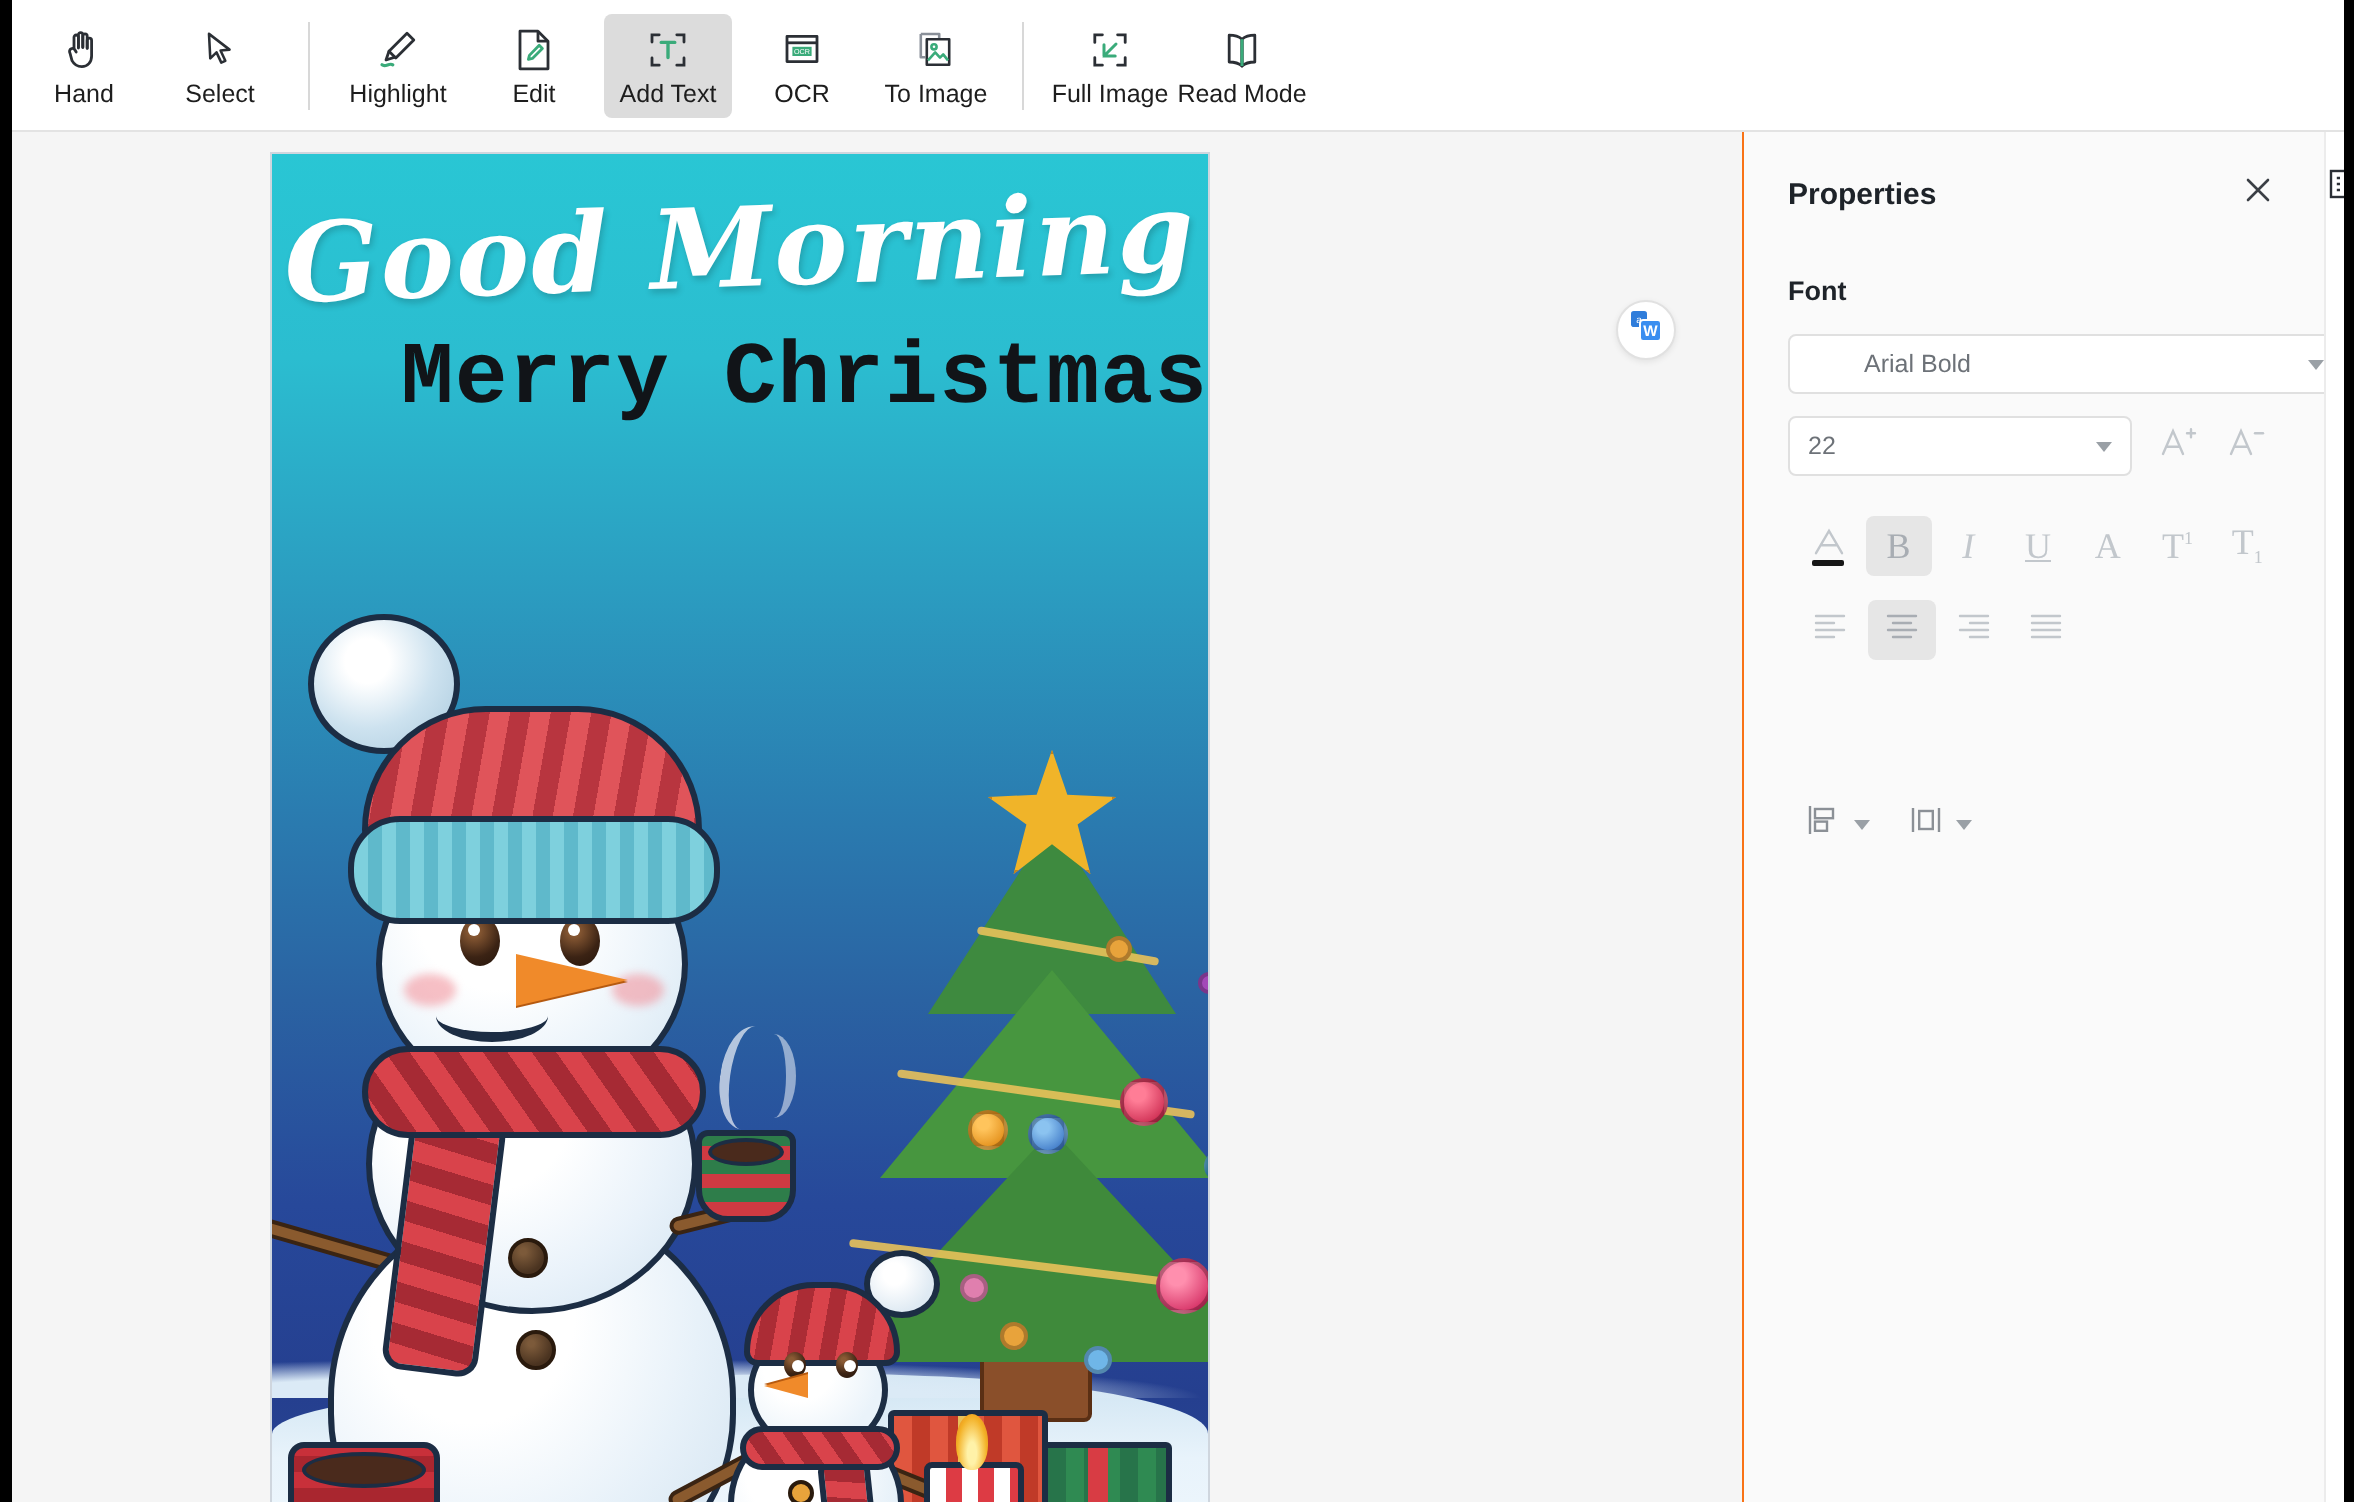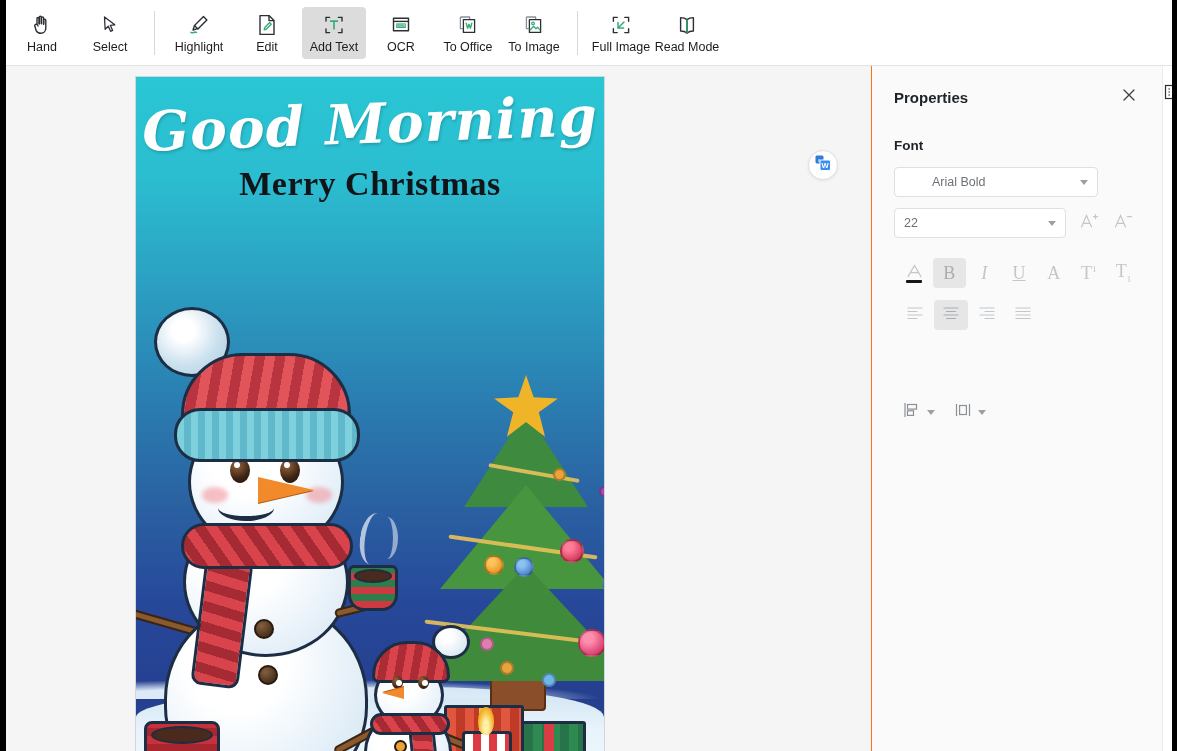--- a/index.html
+++ b/index.html
@@ -98,24 +98,24 @@
     font-size: 55px;
     color: #ffffff;
     letter-spacing: 1px;
     text-shadow: 1px 2px 3px rgba(0,0,0,0.18);
     transform: rotate(-2deg);
     white-space: nowrap;
   }
   .card-sub {
     position: absolute;
     top: 88px; left: 0; right: 0;
-    text-align: center;
-    font-family: Liberation Serif, serif;
+    text-align: right;
+    font-family: Liberation Mono, monospace;
     font-weight: bold;
-    font-size: 34px;
+    font-size: 44px;
     color: #111418;
     letter-spacing: 0.5px;
   }
 
   
   .textbox {
     position: absolute;
     left: 176px;
     top: 222px;
     width: 164px;
@@ -427,21 +427,21 @@
     background: #ffffff;
     border: 1px solid #e0e0e0;
     border-radius: 4px;
     display: flex; align-items: center; justify-content: space-between;
     padding: 0 9px;
     font-size: 12.5px;
     color: #6d7278;
     cursor: pointer;
     margin-bottom: 11px;
   }
-  .select-box.font { width: 204px; padding-left: 37px; }
+  .select-box.font { width: 278px; padding-left: 37px; }
   .select-box.size { width: 172px; margin-bottom: 0; }
   .caret {
     width: 0; height: 0;
     border-left: 4px solid transparent;
     border-right: 4px solid transparent;
     border-top: 5px solid #9aa0a6;
   }
   .size-row { display: flex; align-items: center; gap: 0; margin-bottom: 20px; }
   .icon-btn {
     width: 34px; height: 30px;
@@ -546,30 +546,20 @@
           <svg width="24" height="22" viewBox="0 0 24 22" fill="none" stroke-width="1.4" stroke-linejoin="round">
             <path d="M4.5 4.2h15v12.6h-15z" stroke="#2b2f35"></path>
             <path d="M4.5 7.4h15" stroke="#2b2f35"></path>
             <rect x="7.2" y="9.4" width="9.6" height="4.6" fill="#3aab7a"></rect>
             <text x="12" y="13.2" font-size="3.6" fill="#ffffff" text-anchor="middle" font-family="Liberation Sans, sans-serif">OCR</text>
           </svg>
         </span>
         <span class="tb-lbl">OCR</span>
       </div>
 
-      <div class="tb-btn wide">
-        <span class="tb-ico">
-          <svg width="24" height="24" viewBox="0 0 24 24" fill="none" stroke-width="1.3" stroke-linejoin="round">
-            <path d="M4.4 4h9.2v2.2M4.4 4v11.6h2.2" stroke="#8a9099"></path>
-            <path d="M7.4 6.6h11.2v12.8H7.4z" stroke="#2b2f35"></path>
-            <path d="M10.2 10.2l1.4 5 1.4-4 1.4 4 1.4-5" stroke="#3aab7a" stroke-width="1.4" stroke-linecap="round"></path>
-          </svg>
-        </span>
-        <span class="tb-lbl">To Office</span>
-      </div>
 
       <div class="tb-btn wide">
         <span class="tb-ico">
           <svg width="24" height="24" viewBox="0 0 24 24" fill="none" stroke-width="1.3" stroke-linejoin="round">
             <path d="M4.4 4h9.2v2.2M4.4 4v11.6h2.2" stroke="#8a9099"></path>
             <path d="M7.4 6.6h11.2v12.8H7.4z" stroke="#2b2f35"></path>
             <circle cx="11" cy="10.4" r="1.3" stroke="#3aab7a"></circle>
             <path d="M8 17.2l3.6-4 2.4 2.6 1.6-1.6 2.4 3" stroke="#3aab7a" stroke-width="1.3"></path>
           </svg>
         </span>

